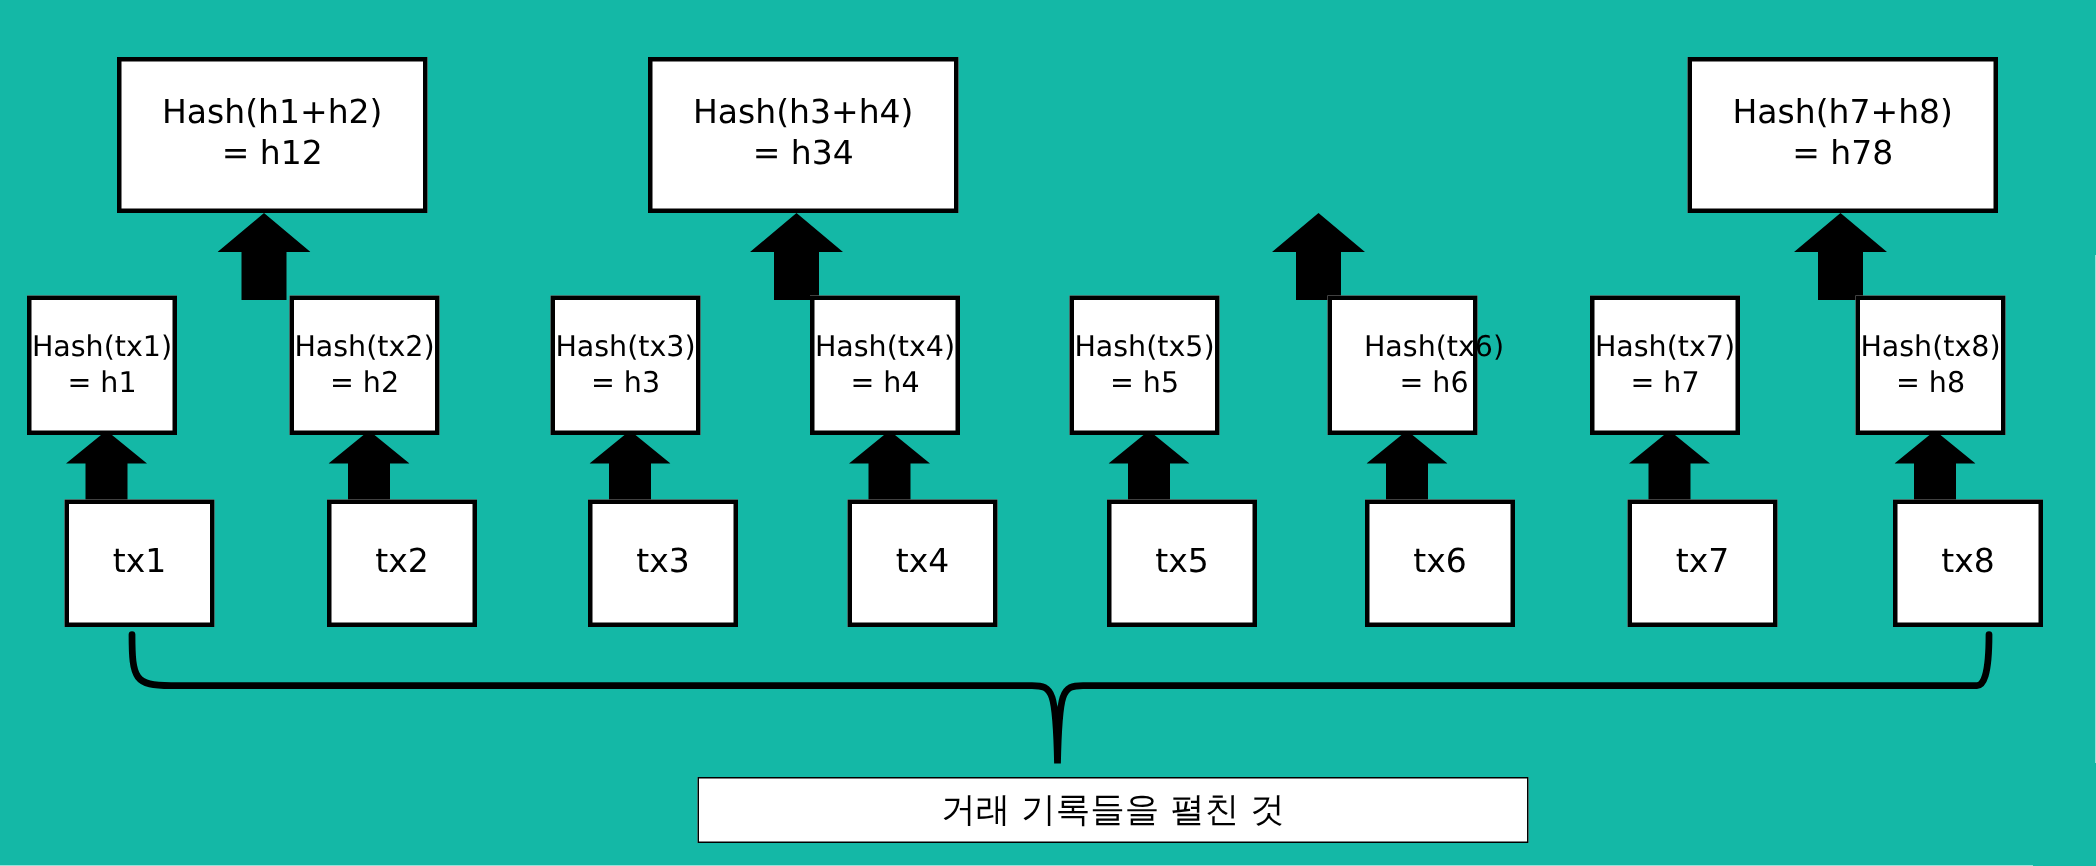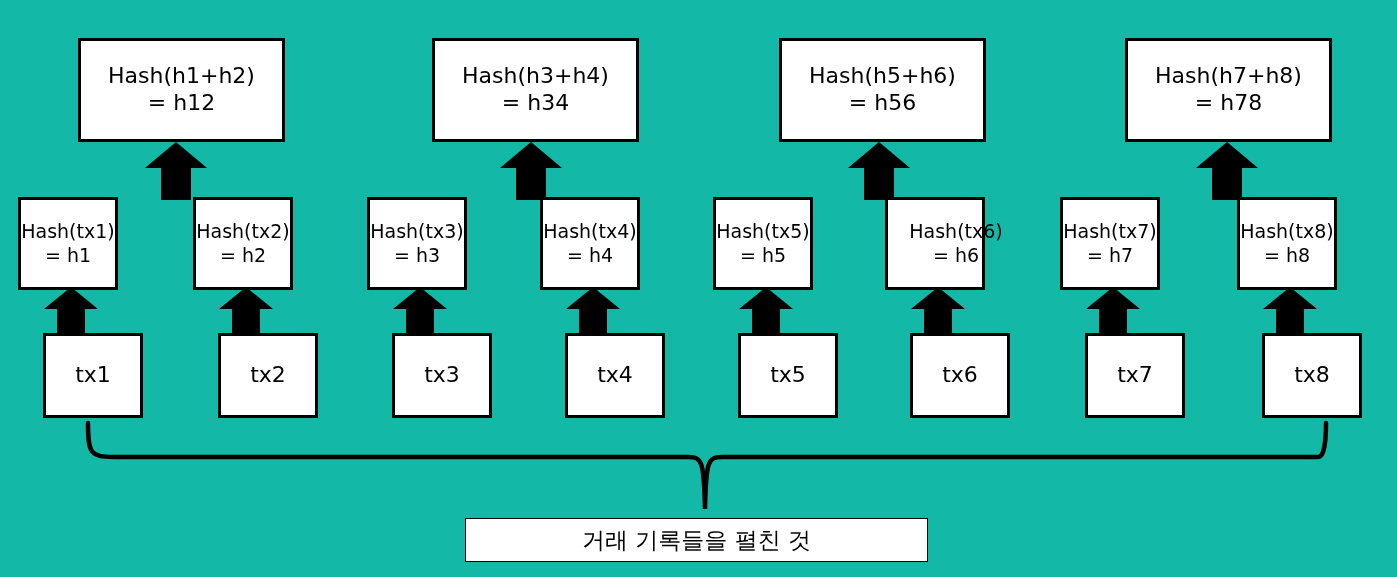--- a/index.html
+++ b/index.html
@@ -60,21 +60,21 @@
     width: 100px;
     height: 85px;
     font-size: 22px;
     margin-left: 25px;
   }
 
   
   .captionbox {
     left: 465px;
     top: 518px;
-    width: 463px;
+    width: 554px;
     height: 44px;
     border: 1px solid #000000;
     font-size: 23px;
     z-index: 3;
   }
 
   
   .arrow {
     position: absolute;
     z-index: 2;
@@ -172,24 +172,20 @@
   </div>
 
   <div class="box pairbox" style="left:78px;">
     <span class="line">Hash(h1+h2)</span>
     <span class="line">= h12</span>
   </div>
   <div class="box pairbox" style="left:432px;">
     <span class="line">Hash(h3+h4)</span>
     <span class="line">= h34</span>
   </div>
-  <div class="box pairbox" style="left:779px;">
-    <span class="line">Hash(h5+h6)</span>
-    <span class="line">= h56</span>
-  </div>
   <div class="box pairbox" style="left:1125px;">
     <span class="line">Hash(h7+h8)</span>
     <span class="line">= h78</span>
   </div>
 
   <div class="box hashbox" style="left:18px;">
     <span class="line">Hash(tx1)</span>
     <span class="line">= h1</span>
   </div>
   <div class="box hashbox" style="left:193px;">

